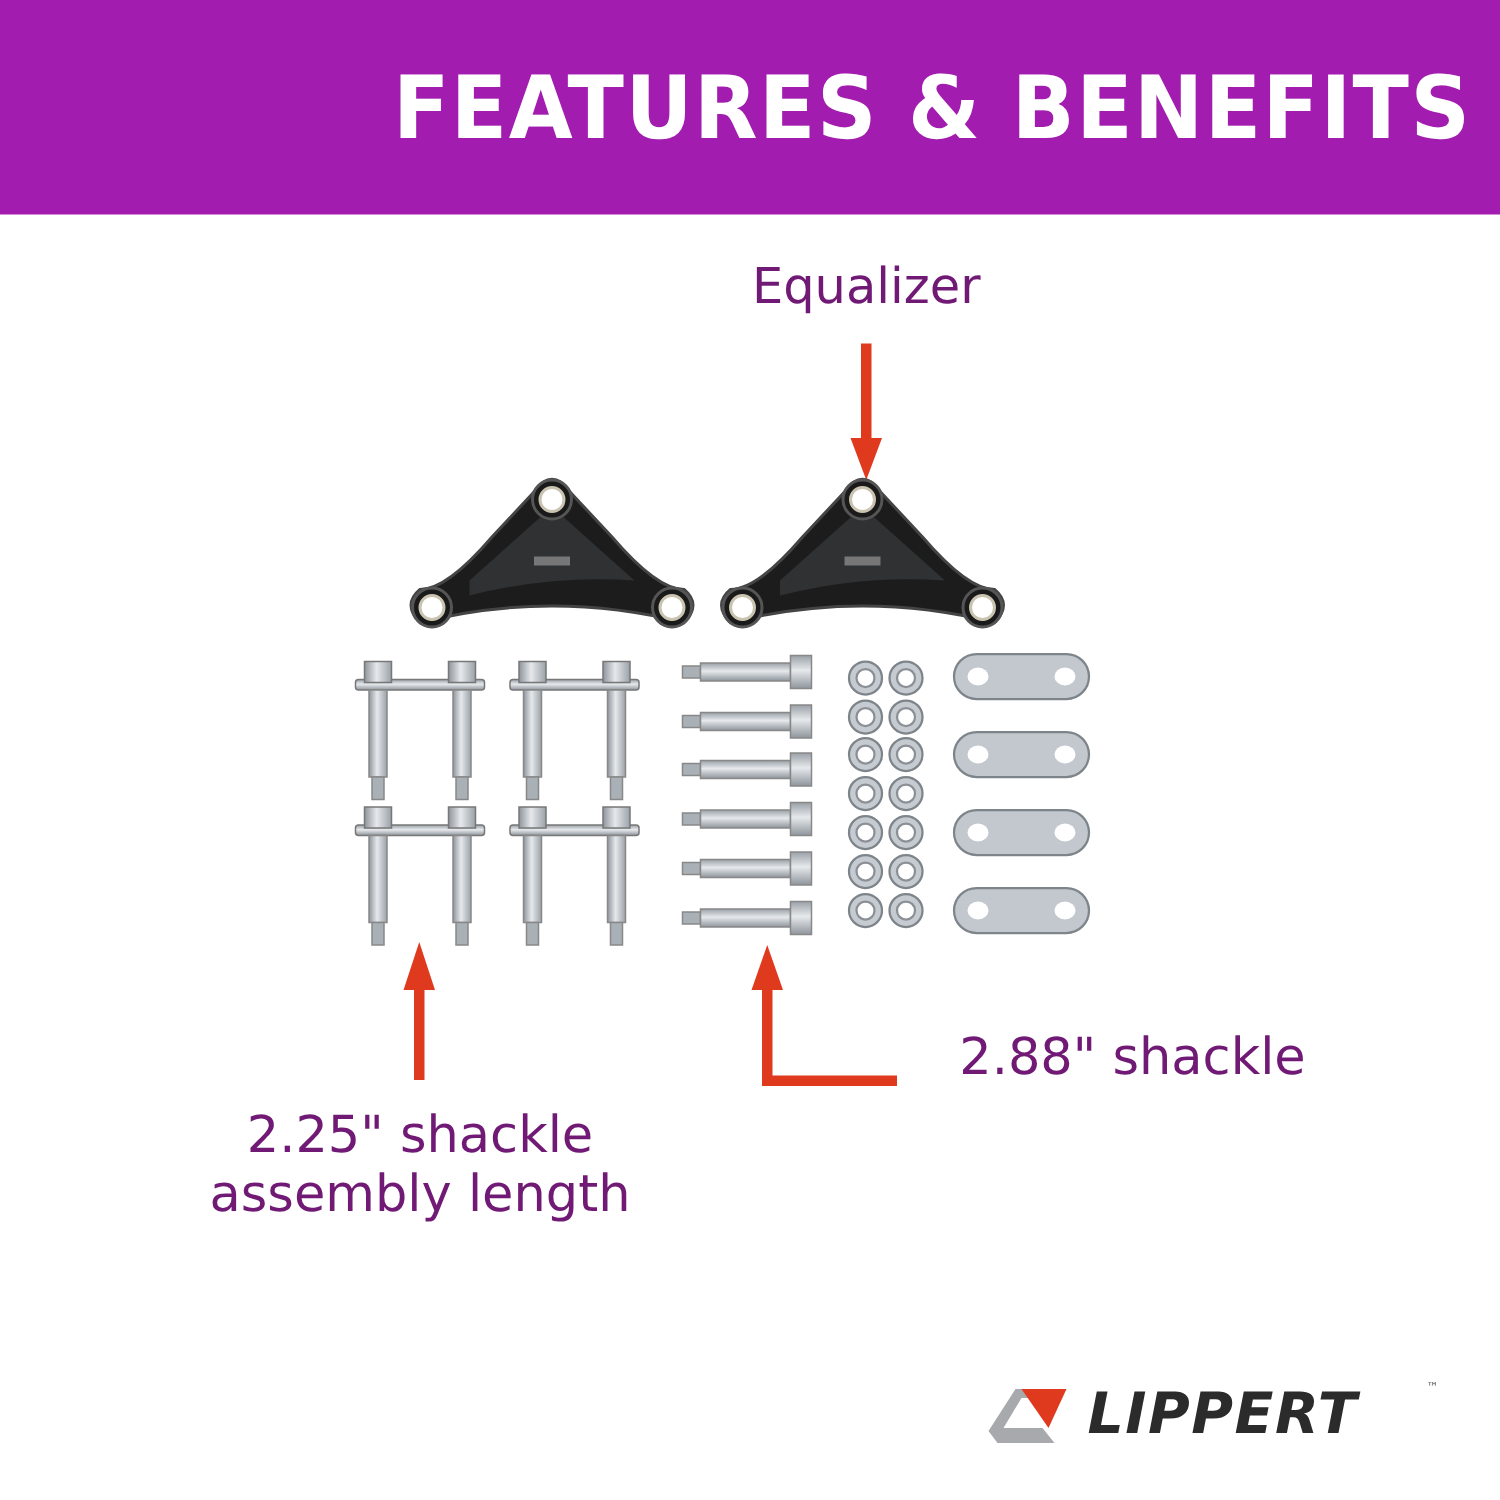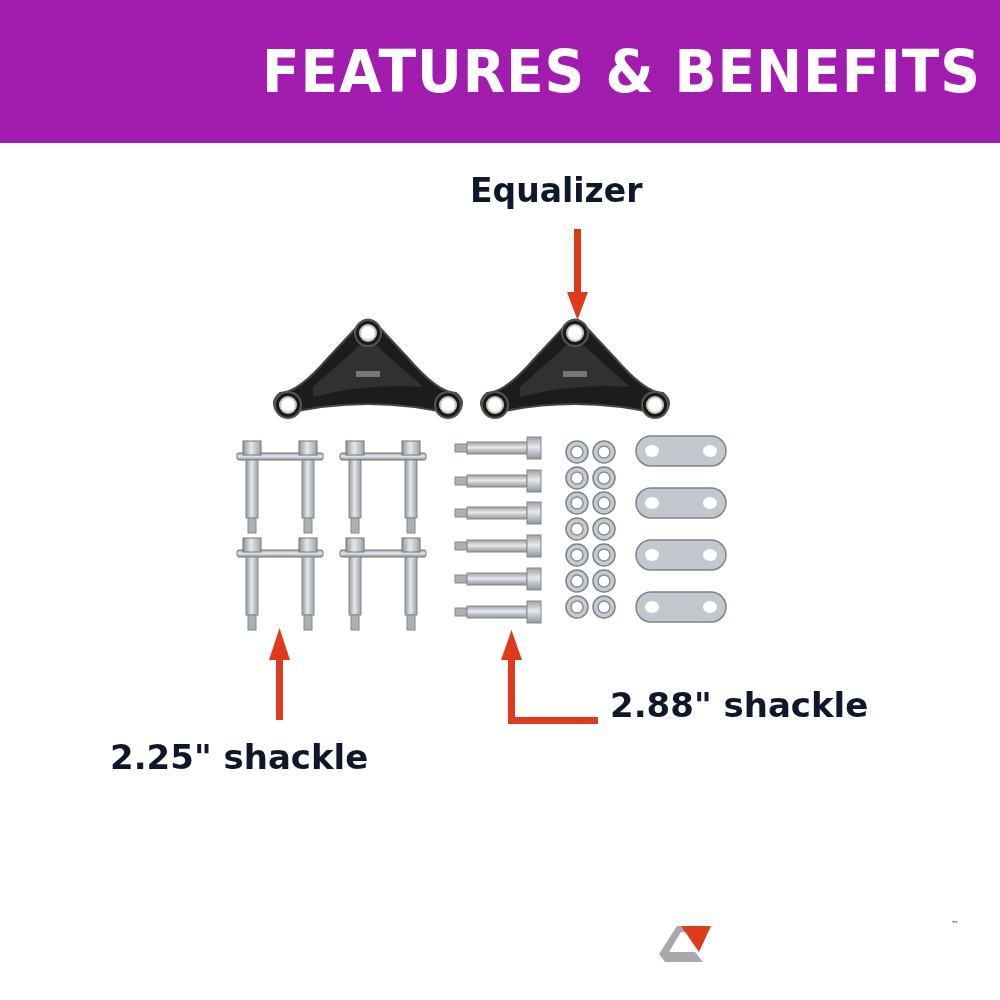--- a/index.html
+++ b/index.html
@@ -1,37 +1,38 @@
 <!DOCTYPE html>
 <html><head>
 <meta charset="utf-8">
 <style>
   html,body{margin:0;padding:0;background:#fff;}
   body{width:1000px;height:1000px;position:relative;overflow:hidden;font-family:"DejaVu Sans",sans-serif;}
   .banner{position:absolute;left:0;top:0;width:1000px;height:143px;background:#a21caf;display:flex;align-items:center;justify-content:flex-end;}
   .banner-title{color:#fff;font-family:"DejaVu Sans",sans-serif;font-weight:bold;font-size:58px;letter-spacing:1px;transform:scaleX(0.95);}
-  .label{position:absolute;color:#0f172a;font-family:"DejaVu Sans",sans-serif;font-weight:bold;line-height:1.15;}
+  .label{position:absolute;color:#701a75;font-family:"DejaVu Sans",sans-serif;font-weight:normal;text-align:center;line-height:1.15;}
   .lbl-eq{left:470px;top:172px;width:215px;font-size:33px;}
   .lbl-225{left:110px;top:738px;width:340px;font-size:34px;}
   .lbl-288{left:610px;top:686px;width:290px;font-size:34px;}
   svg{position:absolute;left:0;top:0;}
   .logo{position:absolute;left:655px;top:918px;width:310px;height:50px;}
   .logo-text{position:absolute;left:70px;top:2px;font-family:"DejaVu Sans",sans-serif;font-weight:bold;font-style:italic;font-size:38px;color:#2b2b2b;letter-spacing:1px;}
   .tm{position:absolute;left:296px;top:2px;font-size:8px;color:#555;}
 </style>
 </head>
 <body>
 
 <div class="banner">
   <div class="banner-title">FEATURES &amp; BENEFITS</div>
 </div>
 
 <div class="label lbl-eq">Equalizer</div>
 <div class="label lbl-225">
   <div>2.25" shackle</div>
+  <div>assembly length</div>
 </div>
 <div class="label lbl-288">
   <div>2.88" shackle</div>
 </div>
 
 <svg width="1000" height="1000" viewBox="0 0 1000 1000">
   <defs>
     <linearGradient id="steel" x1="0" y1="0" x2="1" y2="0">
       <stop offset="0" stop-color="#8e959c"></stop>
         <stop offset="0.45" stop-color="#e6e9ec"></stop>
@@ -128,14 +129,15 @@
   <use href="#plate" x="636" y="488"></use>
   <use href="#plate" x="636" y="540"></use>
   <use href="#plate" x="636" y="592"></use>
 </svg>
 
 <div class="logo">
   <svg width="64" height="50" viewBox="0 0 64 50">
     <polygon points="4,36 22,8 40,8 40,14 26,14 14,34 40,34 48,44 10,44" fill="#a7a9ac"></polygon>
     <polygon points="26,8 56,8 44,34" fill="#e03a1e"></polygon>
   </svg>
+  <span class="logo-text">LIPPERT</span>
   <span class="tm">™</span>
 </div>
 
 </body></html>

